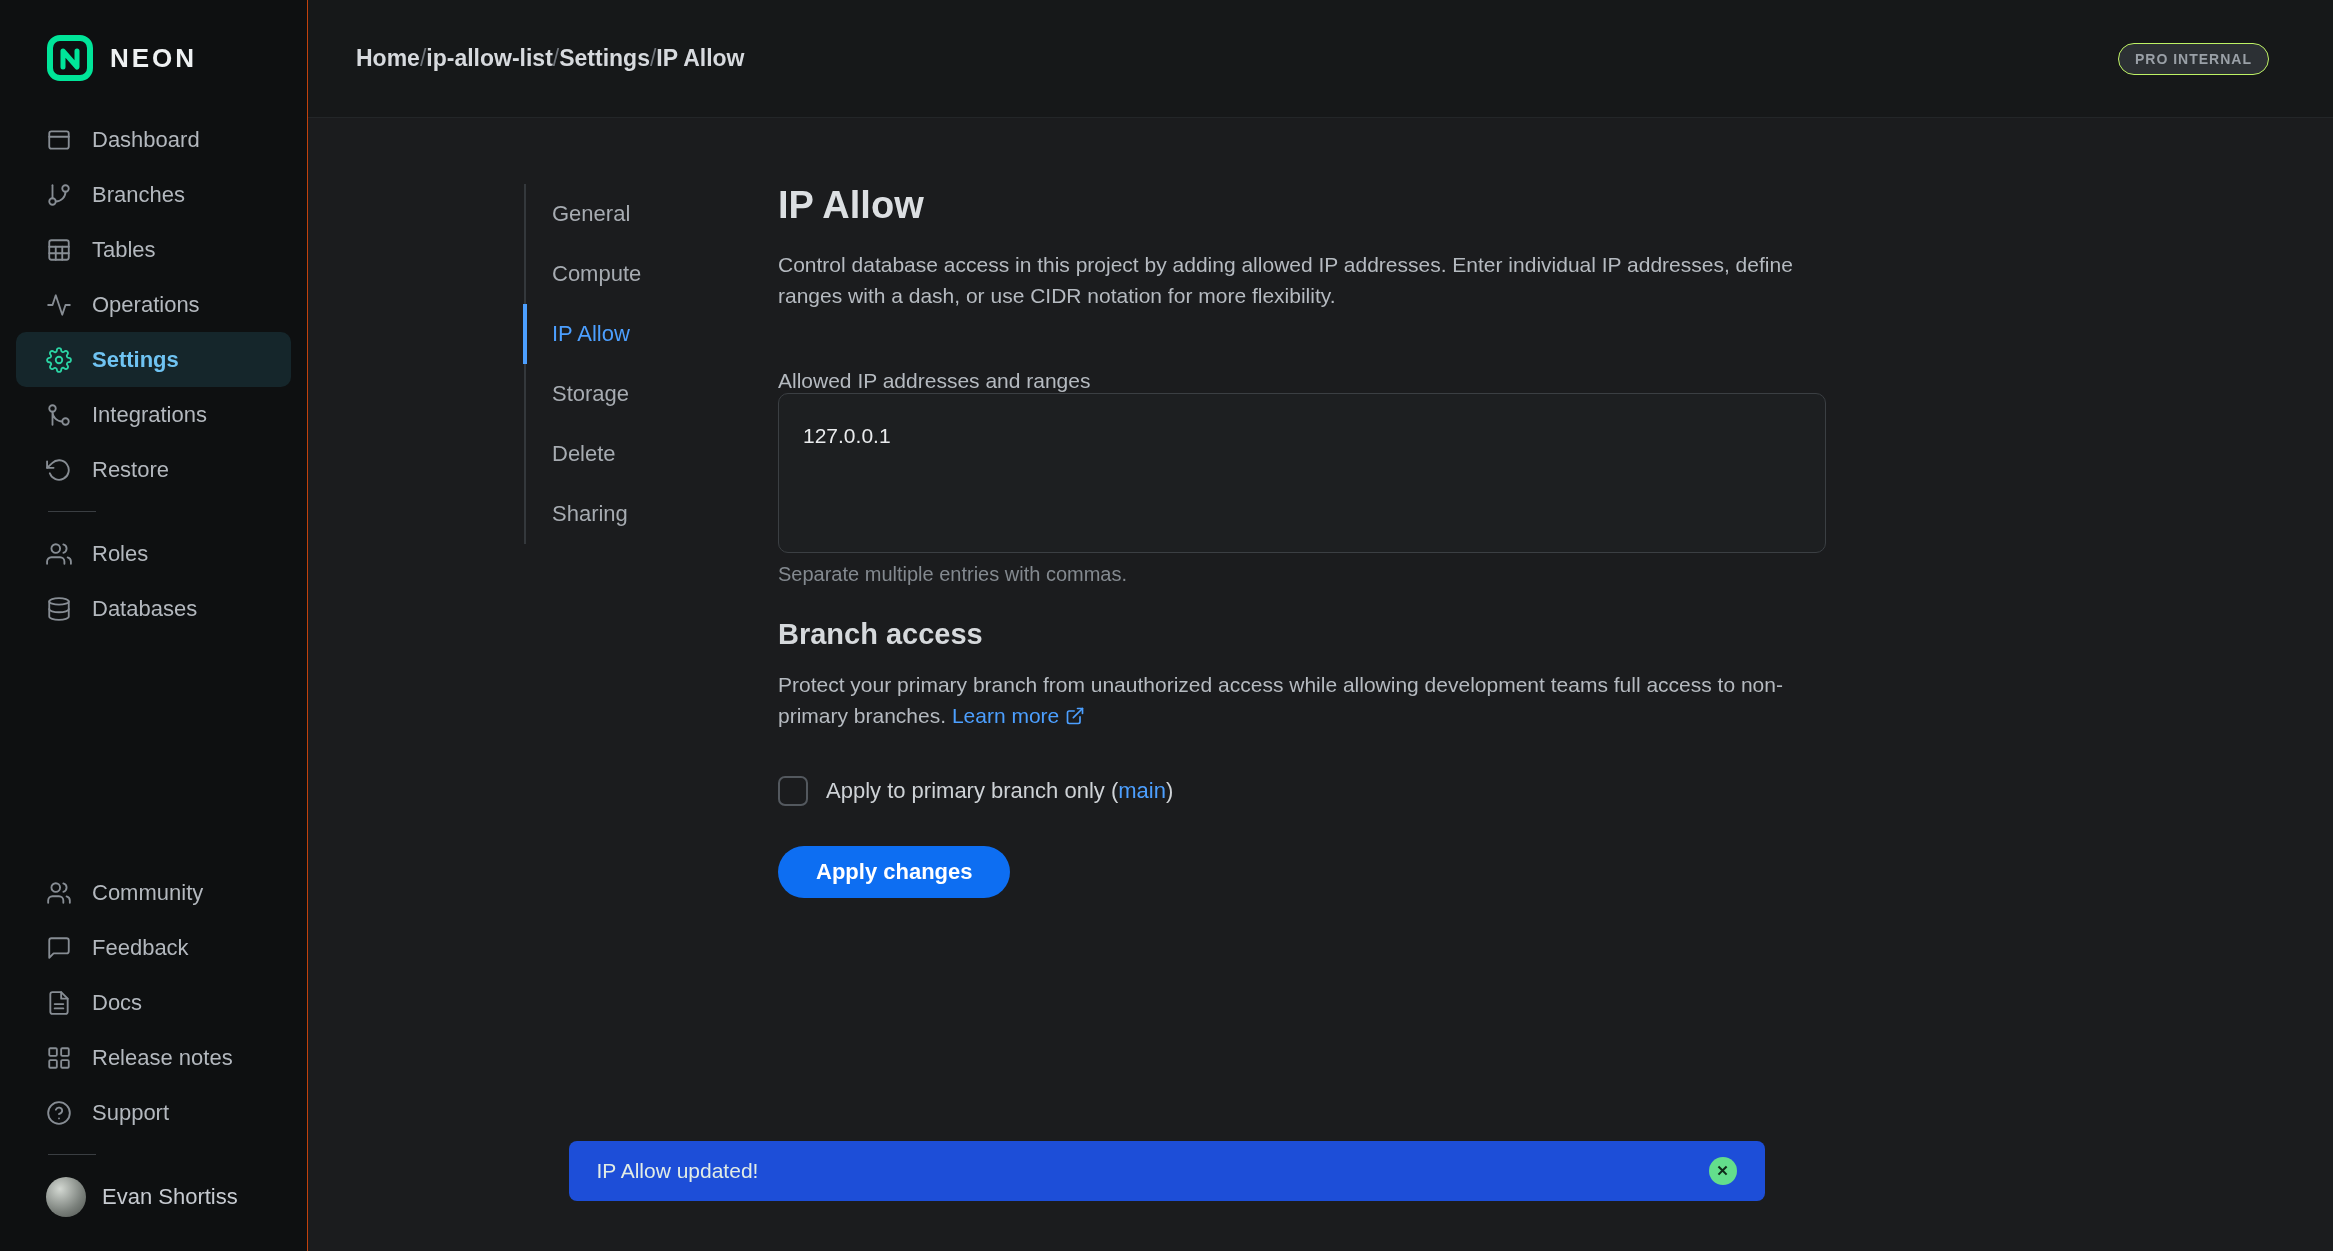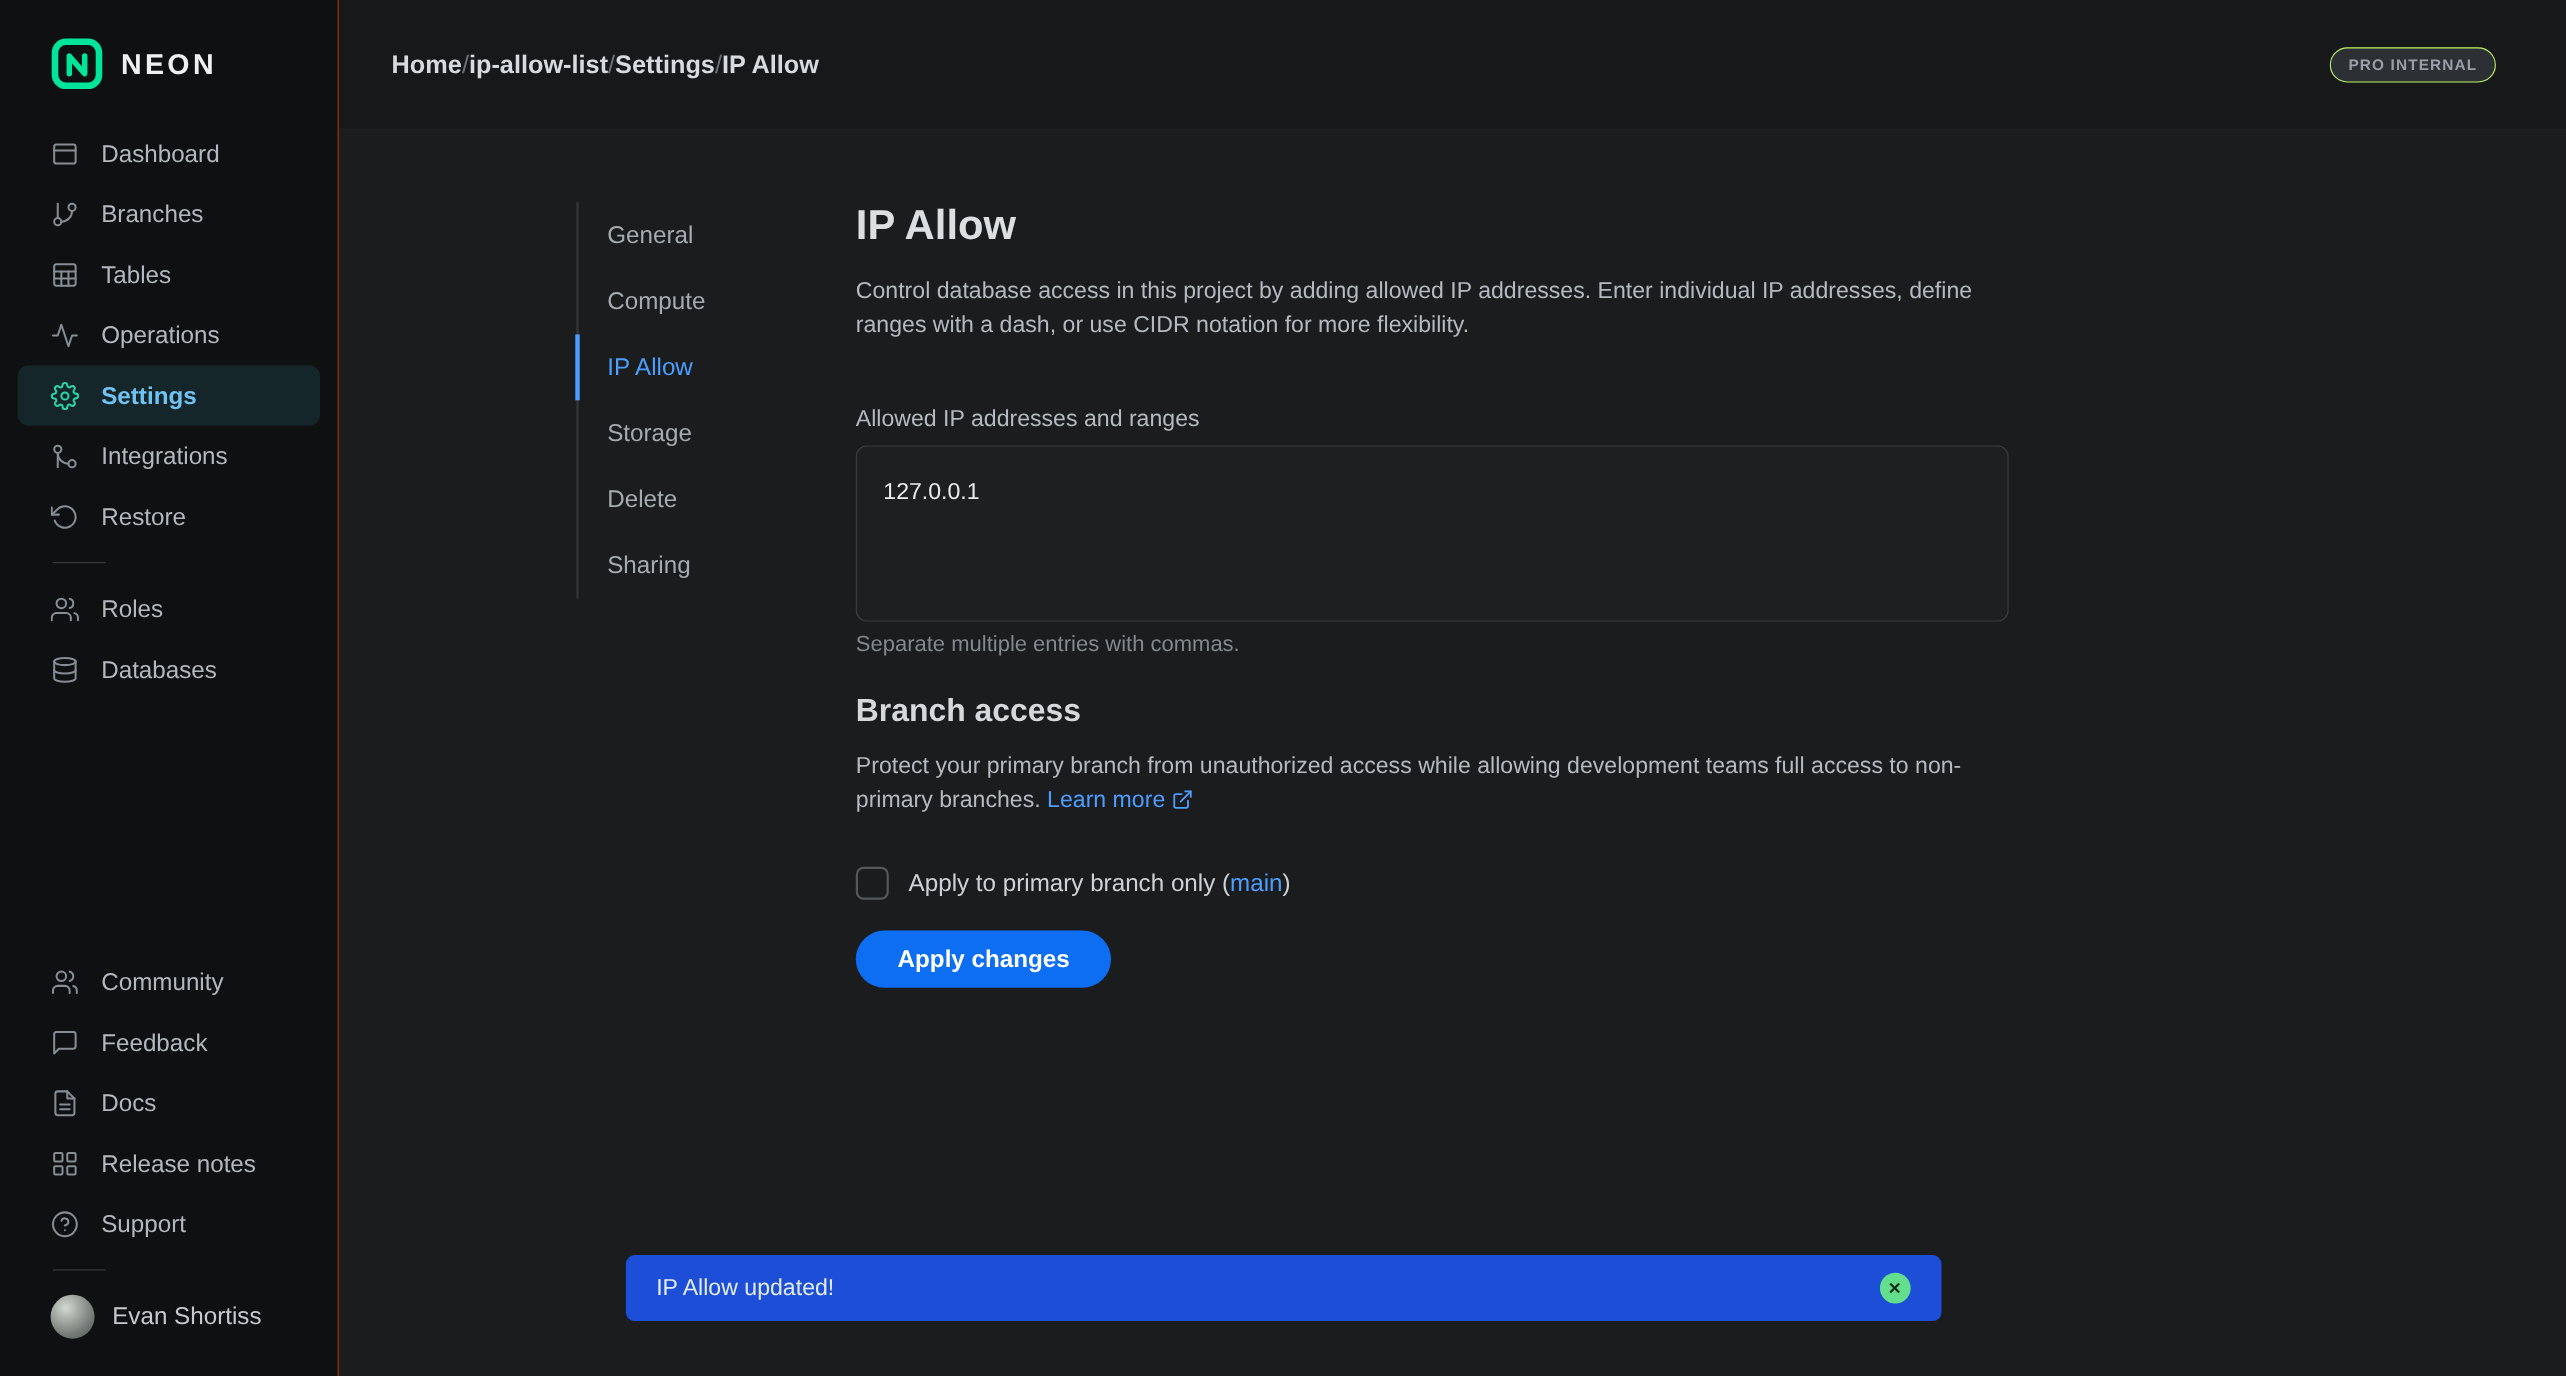--- a/index.html
+++ b/index.html
@@ -66,34 +66,34 @@
     color:#a6abb1; font-size:22px; cursor:pointer;
   }
   .nav-item.active {
     color:#4c9fff; font-weight:400;
     border-left:4px solid #4c9fff; margin-left:-3px; padding-left:25px;
   }
 
   .main { width:1048px; }
   .page-title { font-size:38px; font-weight:700; color:#dcdfe2; margin:0 0 22px; }
   .desc { font-size:21px; line-height:31px; color:#b5bac0; margin-bottom:58px; }
-  .field-label { display:block; font-size:21px; color:#b5bac0; margin-bottom:12px; }
+  .field-label { display:block; font-size:21px; color:#b5bac0; margin-bottom:0; }
   .ip-input {
     display:block; width:100%; height:160px;
     background:#1d1f21; border:1px solid #3b3f43; border-radius:10px;
     color:#e9ebed; font-size:21px; font-family:inherit;
     padding:30px 24px; resize:none; outline:none;
   }
   .helper { font-size:20px; color:#83898f; margin:10px 0 32px; }
   .section-title { font-size:29px; font-weight:700; color:#d6d9dc; margin:0 0 18px; }
   .branch-desc { font-size:21px; line-height:31px; color:#b5bac0; margin-bottom:42px; }
   .link { color:#4c9fff; text-decoration:none; cursor:pointer; }
   .ext-icon { display:inline-block; vertical-align:-3px; margin-left:6px; color:#4c9fff; }
 
-  .checkbox-row { display:flex; align-items:center; gap:18px; margin-bottom:28px; }
+  .checkbox-row { display:flex; align-items:center; gap:18px; margin-bottom:40px; }
   .checkbox {
     width:30px; height:30px; border:2px solid #53585e; border-radius:7px;
     background:transparent; cursor:pointer; flex-shrink:0;
   }
   .checkbox-label { font-size:22px; color:#ced2d6; }
 
   .apply-btn {
     background:#0d6ef2; color:#ffffff; font-weight:700; font-size:22px;
     border:none; border-radius:999px; padding:0 38px; height:52px;
     cursor:pointer; font-family:inherit;

